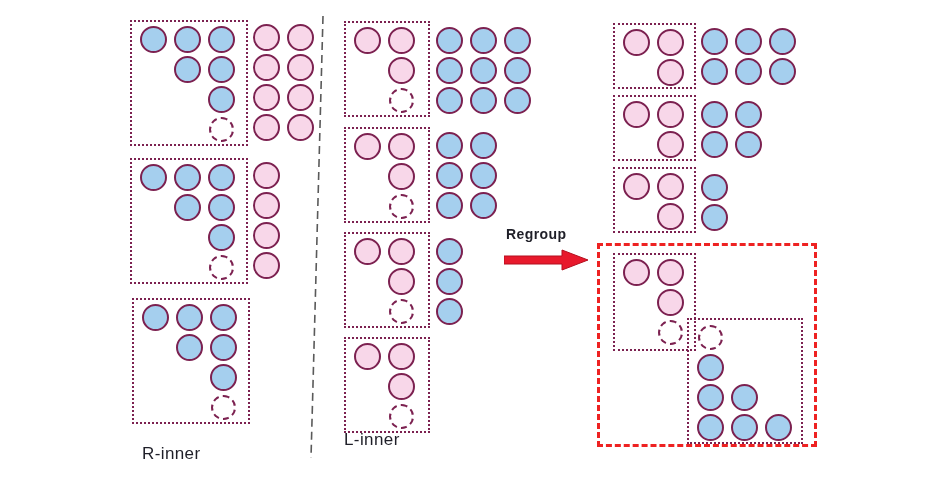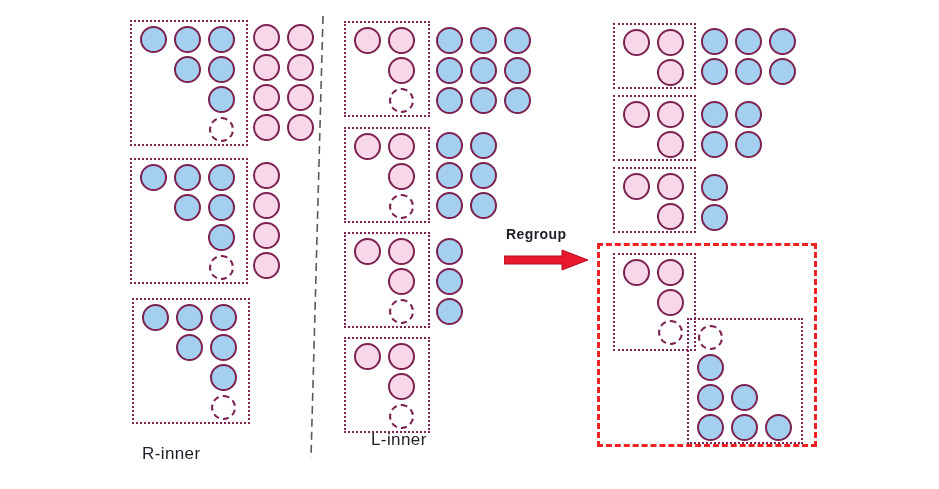--- a/index.html
+++ b/index.html
@@ -71,21 +71,21 @@
   #r2-out { left: 249px; top: 160px; }
   #r-label { left: 142px; top: 444px; }
 
   #l1-box { left: 344px; top: 21px;  width: 86px; height: 96px; }
   #l2-box { left: 344px; top: 127px; width: 86px; height: 96px; }
   #l3-box { left: 344px; top: 232px; width: 86px; height: 96px; }
   #l4-box { left: 344px; top: 337px; width: 86px; height: 96px; }
   #l1-out { left: 432px; top: 25px; }
   #l2-out { left: 432px; top: 130px; }
   #l3-out { left: 432px; top: 236px; }
-  #l-label { left: 344px; top: 430px; margin-left: 27px; }
+  #l-label { left: 344px; top: 430px; }
 
   #regroup-label { left: 506px; top: 226px; }
 
   #a-box { left: 613px; top: 23px;  width: 83px; height: 66px; }
   #b-box { left: 613px; top: 95px;  width: 83px; height: 66px; }
   #c-box { left: 613px; top: 167px; width: 83px; height: 66px; }
   #a-out { left: 697px; top: 26px; }
   #b-out { left: 697px; top: 99px; }
   #c-out { left: 697px; top: 172px; }
 

